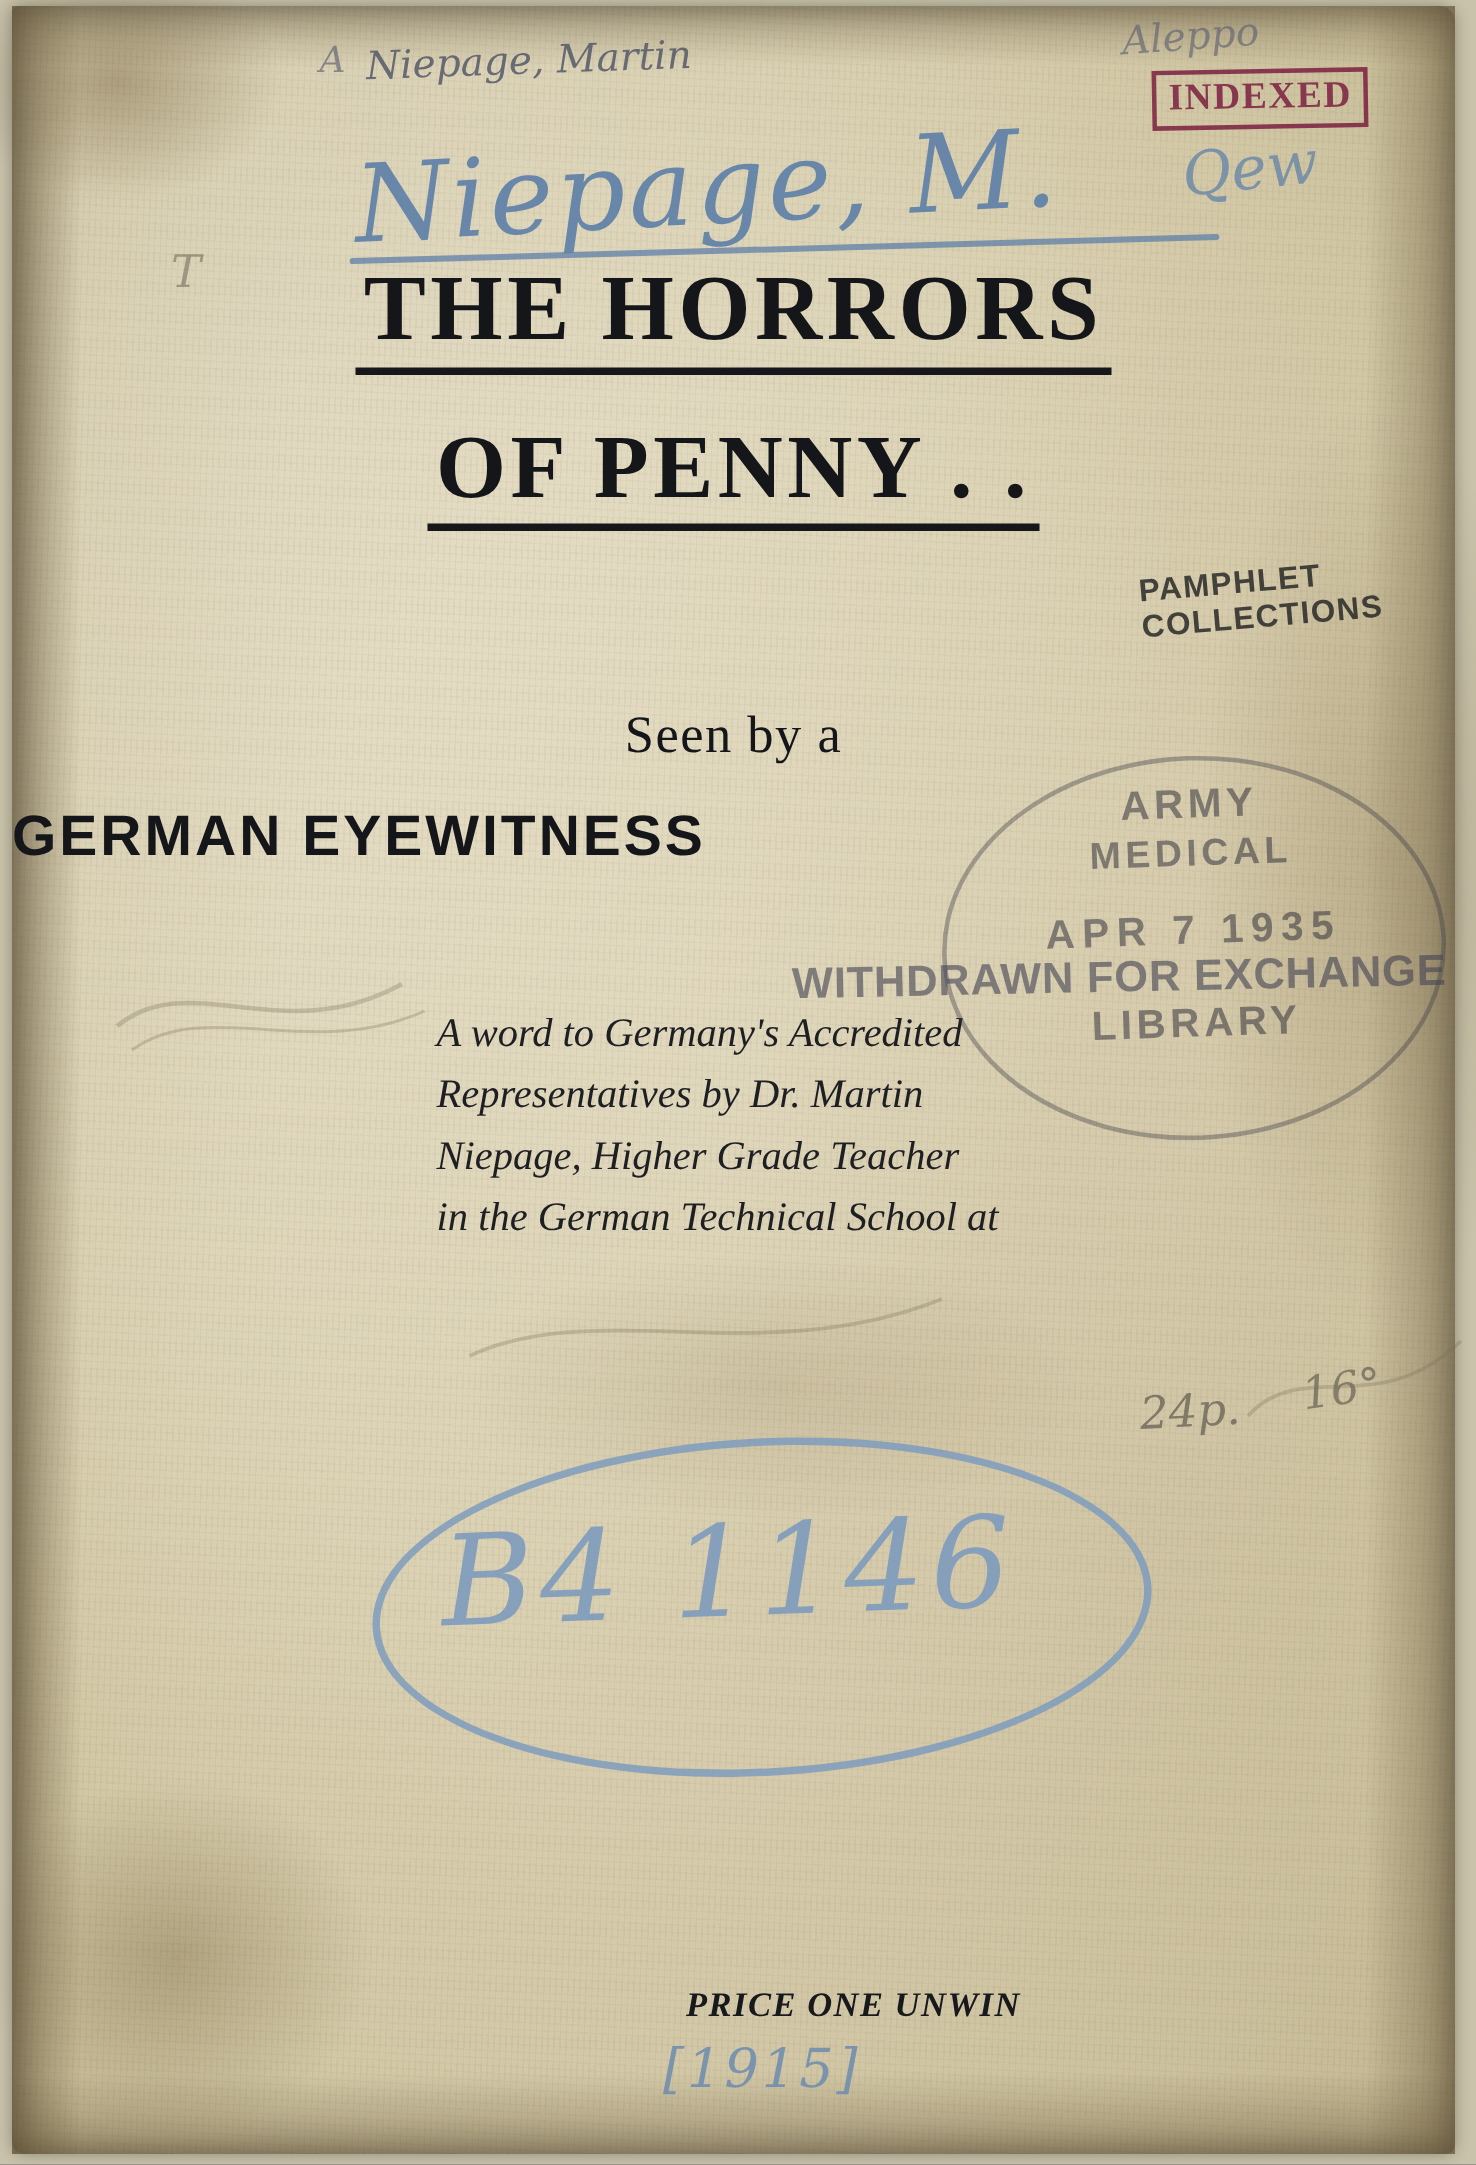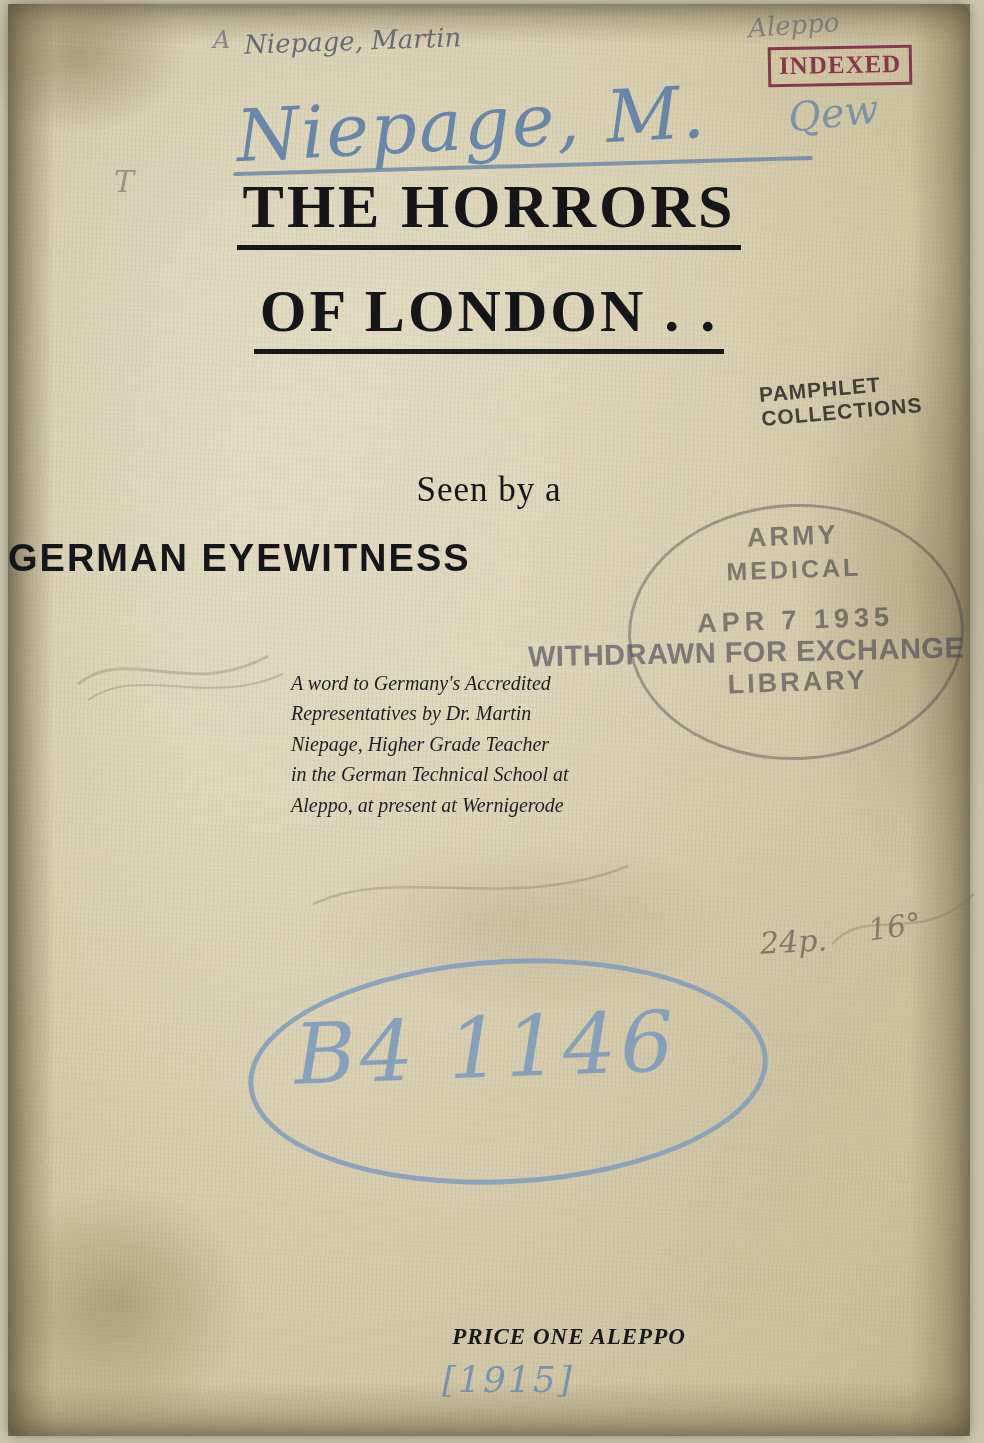--- a/index.html
+++ b/index.html
@@ -116,21 +116,21 @@
     color: #14161a;
   }
 
   .blurb {
     position: absolute;
     left: 283px;
     top: 664px;
     width: 400px;
     font-family: "Liberation Serif", serif;
     font-style: italic;
-    font-size: 20px;
+    font-size: 27px;
     line-height: 1.52;
     color: #1d1f23;
     text-align: justify;
     text-align-last: left;
   }
   .blurb div { white-space: nowrap; }
 
   .publisher {
     position: absolute;
     left: 0;
@@ -361,35 +361,34 @@
     <div class="stain" style="left:300px;top:830px;width:420px;height:180px;background:radial-gradient(ellipse, rgba(130,110,70,0.14), rgba(130,110,70,0) 70%);"></div>
 
     <div class="edge-dark edge-left"></div>
     <div class="edge-dark edge-right"></div>
     <div class="edge-dark edge-top"></div>
     <div class="edge-dark edge-bottom"></div>
 
     <div class="title-block">
       <div class="title-line">THE HORRORS</div>
       <br>
-      <div class="title-line second">OF LONDON . .</div>
+      <div class="title-line second">OF PENNY . .</div>
     </div>
 
     <div class="seen-by">Seen by a</div>
     <div class="eyewitness">GERMAN EYEWITNESS</div>
 
     <div class="blurb">
       <div>A word to Germany's Accredited</div>
       <div>Representatives by Dr. Martin</div>
       <div>Niepage, Higher Grade Teacher</div>
       <div>in the German Technical School at</div>
-      <div>Aleppo, at present at Wernigerode</div>
     </div>
 
-    <div class="price">PRICE ONE ALEPPO</div>
+    <div class="price">PRICE ONE UNWIN</div>
 
     <div class="stamp-indexed">INDEXED</div>
 
     <div class="stamp-pamphlet">
       <div>PAMPHLET</div>
       <div>COLLECTIONS</div>
     </div>
 
     <div class="stamp-army">
       <div class="line l1">ARMY</div>

